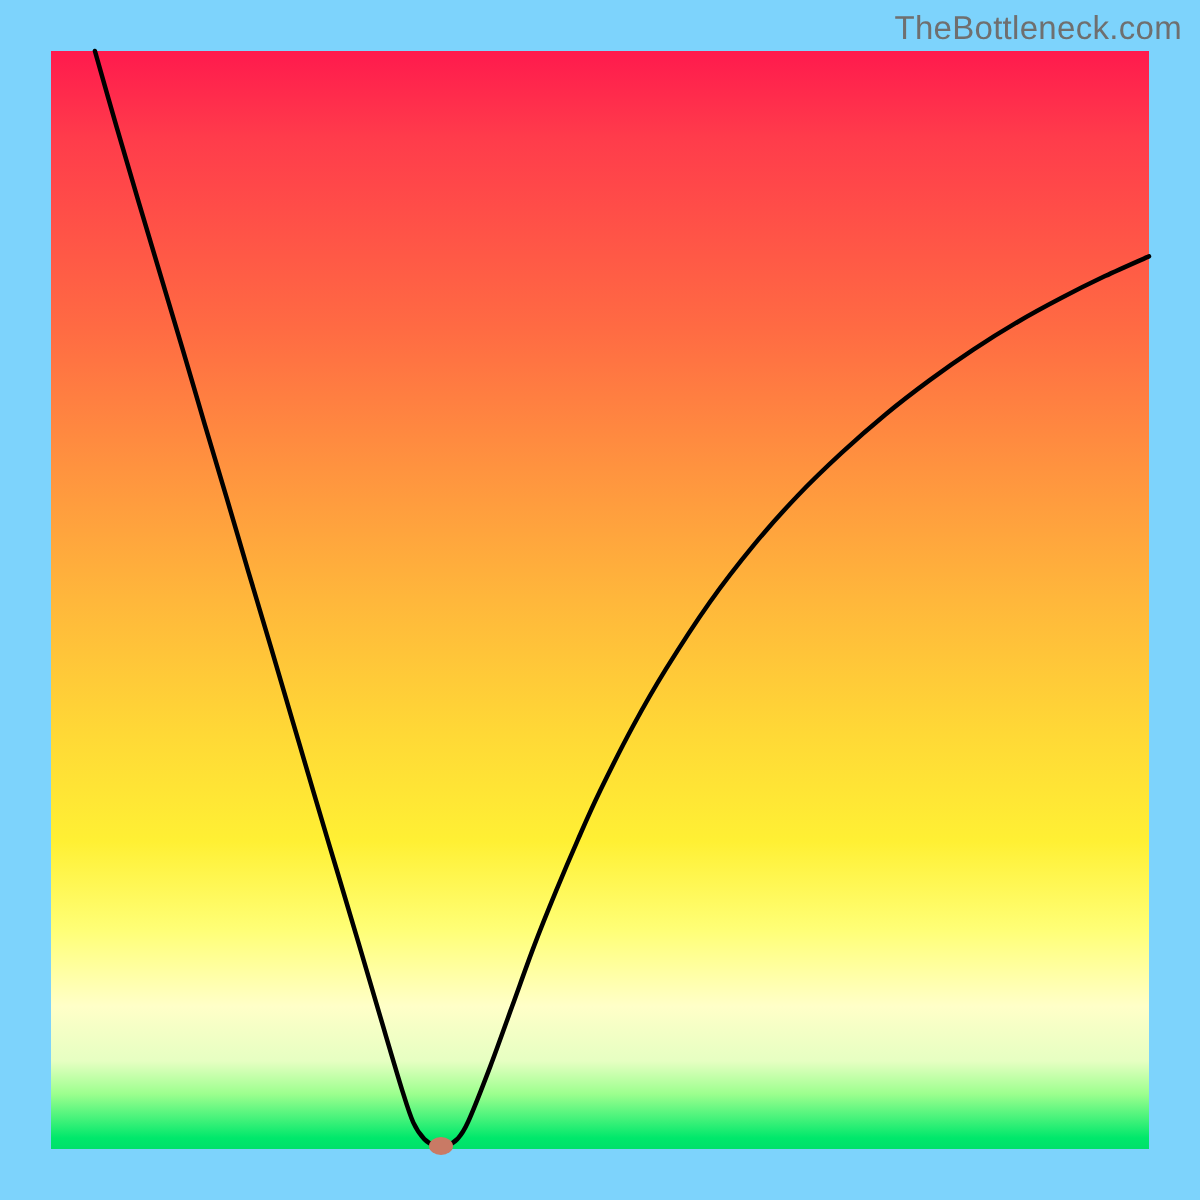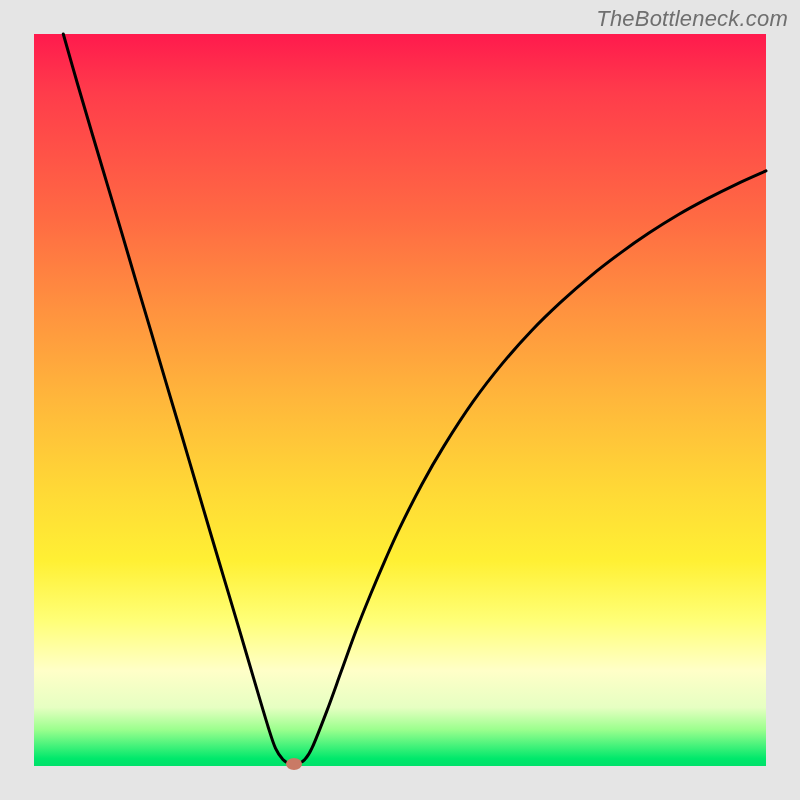--- a/index.html
+++ b/index.html
@@ -10,22 +10,21 @@
     background: #000;
     overflow: hidden;
     font-family: Arial, Helvetica, sans-serif;
   }
   .frame {
     position: absolute;
     left: 0;
     top: 0;
     width: 800px;
     height: 800px;
-    background: #e5e5e5;
-    font-style: italic;
+    background: #7dd3fc;
   }
   .plot-area {
     position: absolute;
     left: 34px;
     top: 34px;
     width: 732px;
     height: 732px;
     
     background: linear-gradient(
       to bottom,

